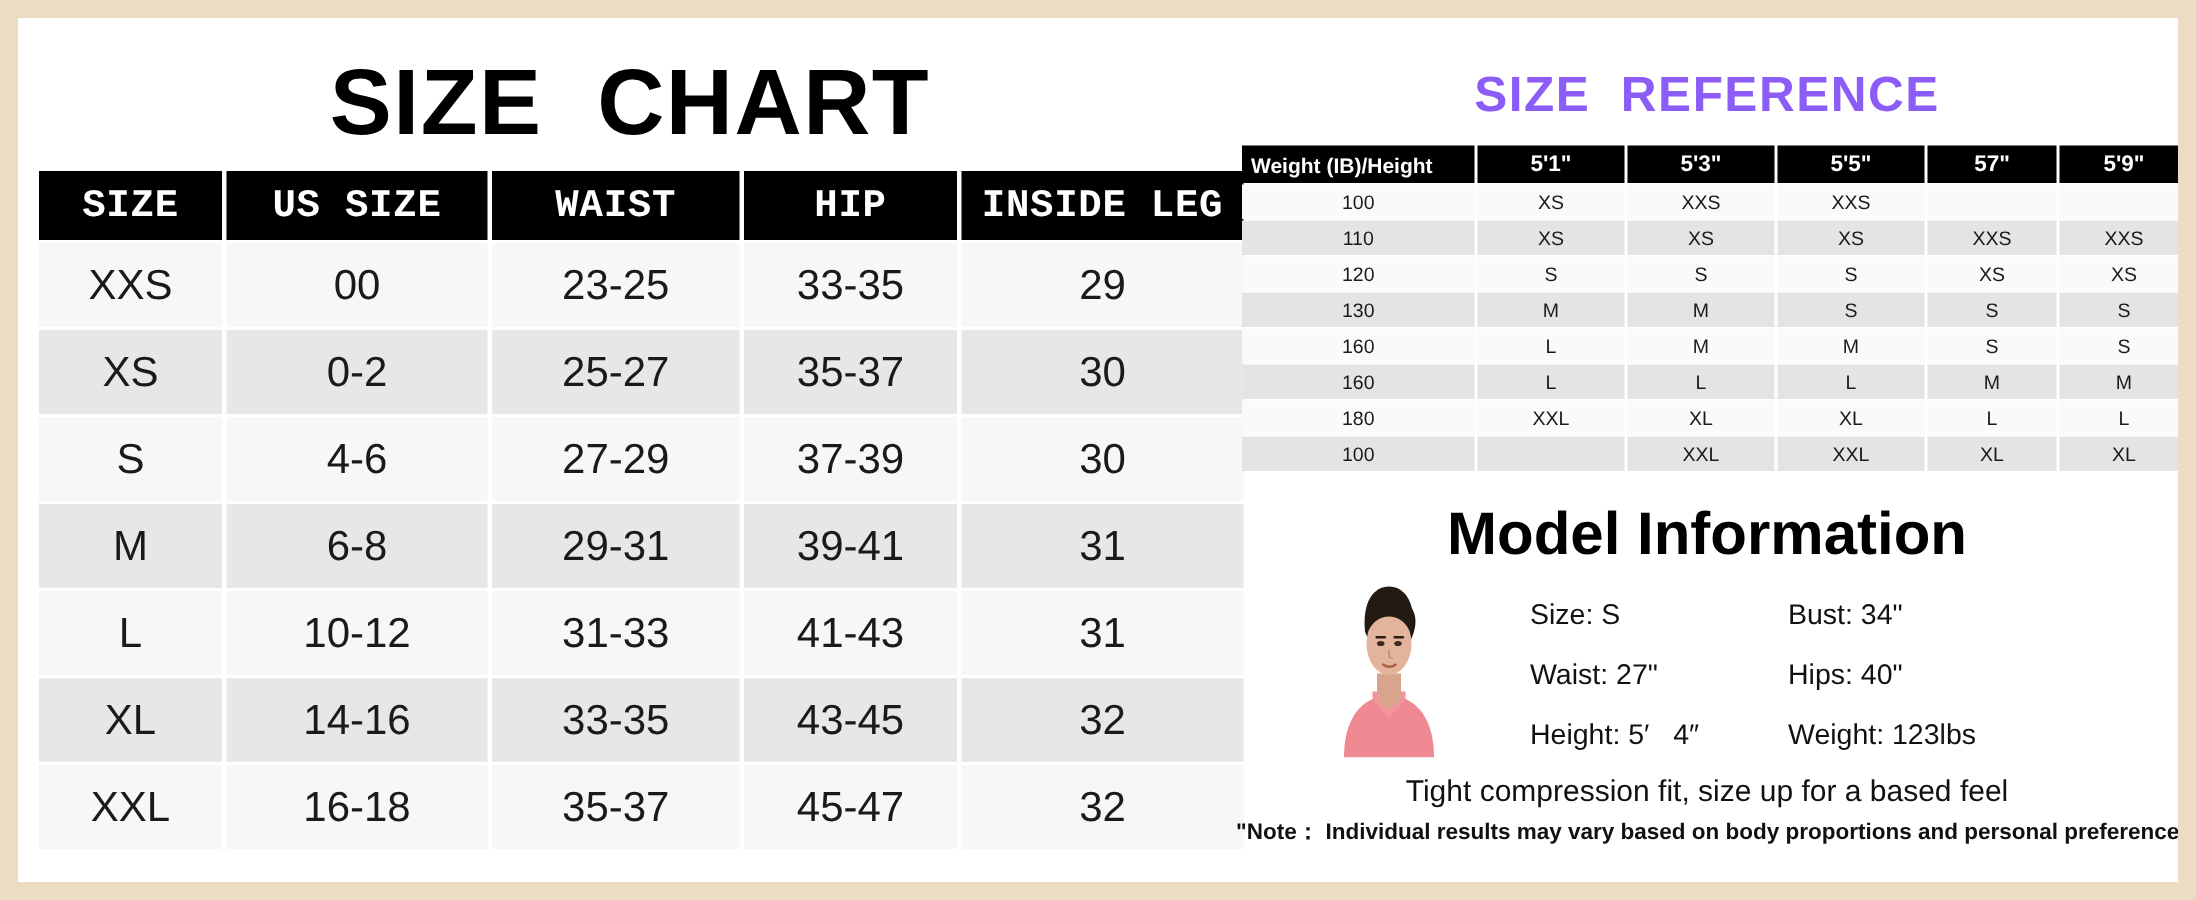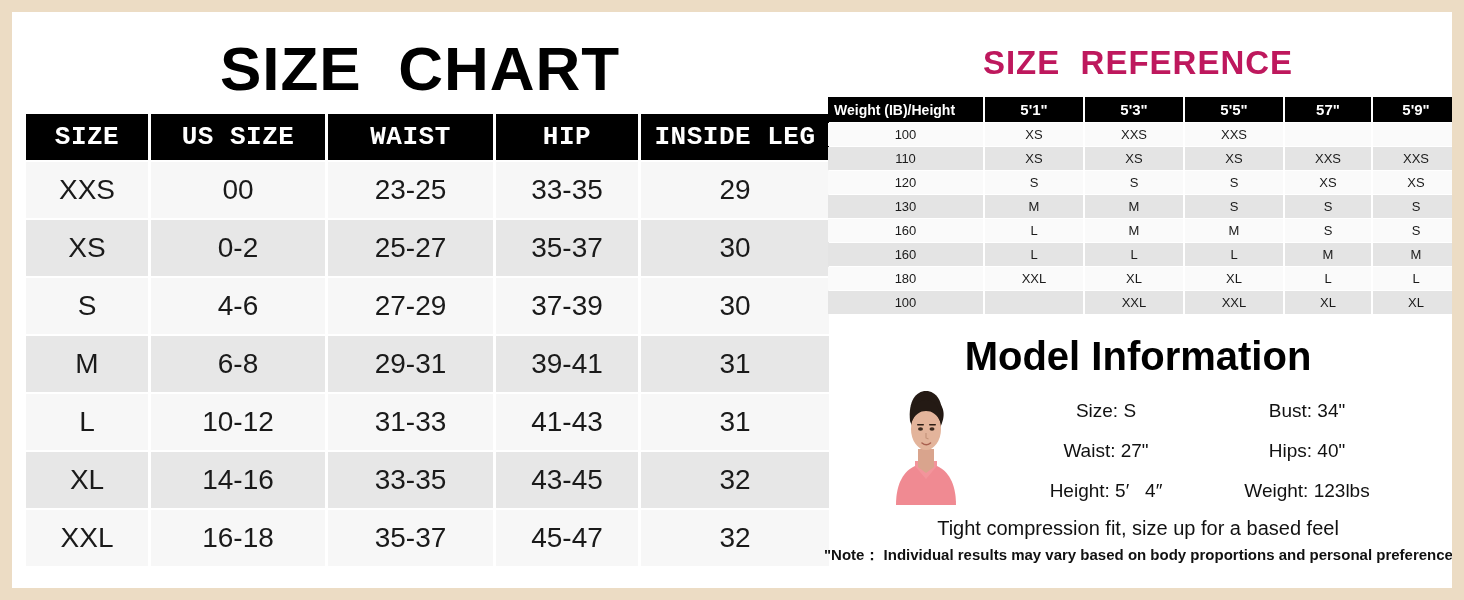--- a/index.html
+++ b/index.html
@@ -77,21 +77,21 @@
     position: absolute;
     left: 812px;
     top: 0;
     width: 628px;
     height: 576px;
   }
   .ref-title {
     text-align: center;
     font-size: 33px;
     font-weight: bold;
-    color: #be185d;
+    color: #8b5cf6;
     letter-spacing: 1px;
     line-height: 42px;
     margin-top: 30px;
     white-space: pre;
   }
   table.ref-table {
     border-collapse: separate;
     border-spacing: 2px 1px;
     width: 618px;
     margin: 12px 0 0 2px;
@@ -149,21 +149,20 @@
   }
   .spec-row {
     display: flex;
     height: 40px;
     align-items: center;
   }
   .spec-cell {
     font-size: 19px;
     color: #111111;
     white-space: pre;
-    text-align: center;
   }
   .spec-cell.c1 { width: 172px; }
   .spec-cell.c2 { width: 230px; }
 
   .fit-note {
     text-align: center;
     font-size: 20px;
     color: #111111;
     margin-top: 2px;
     line-height: 26px;

